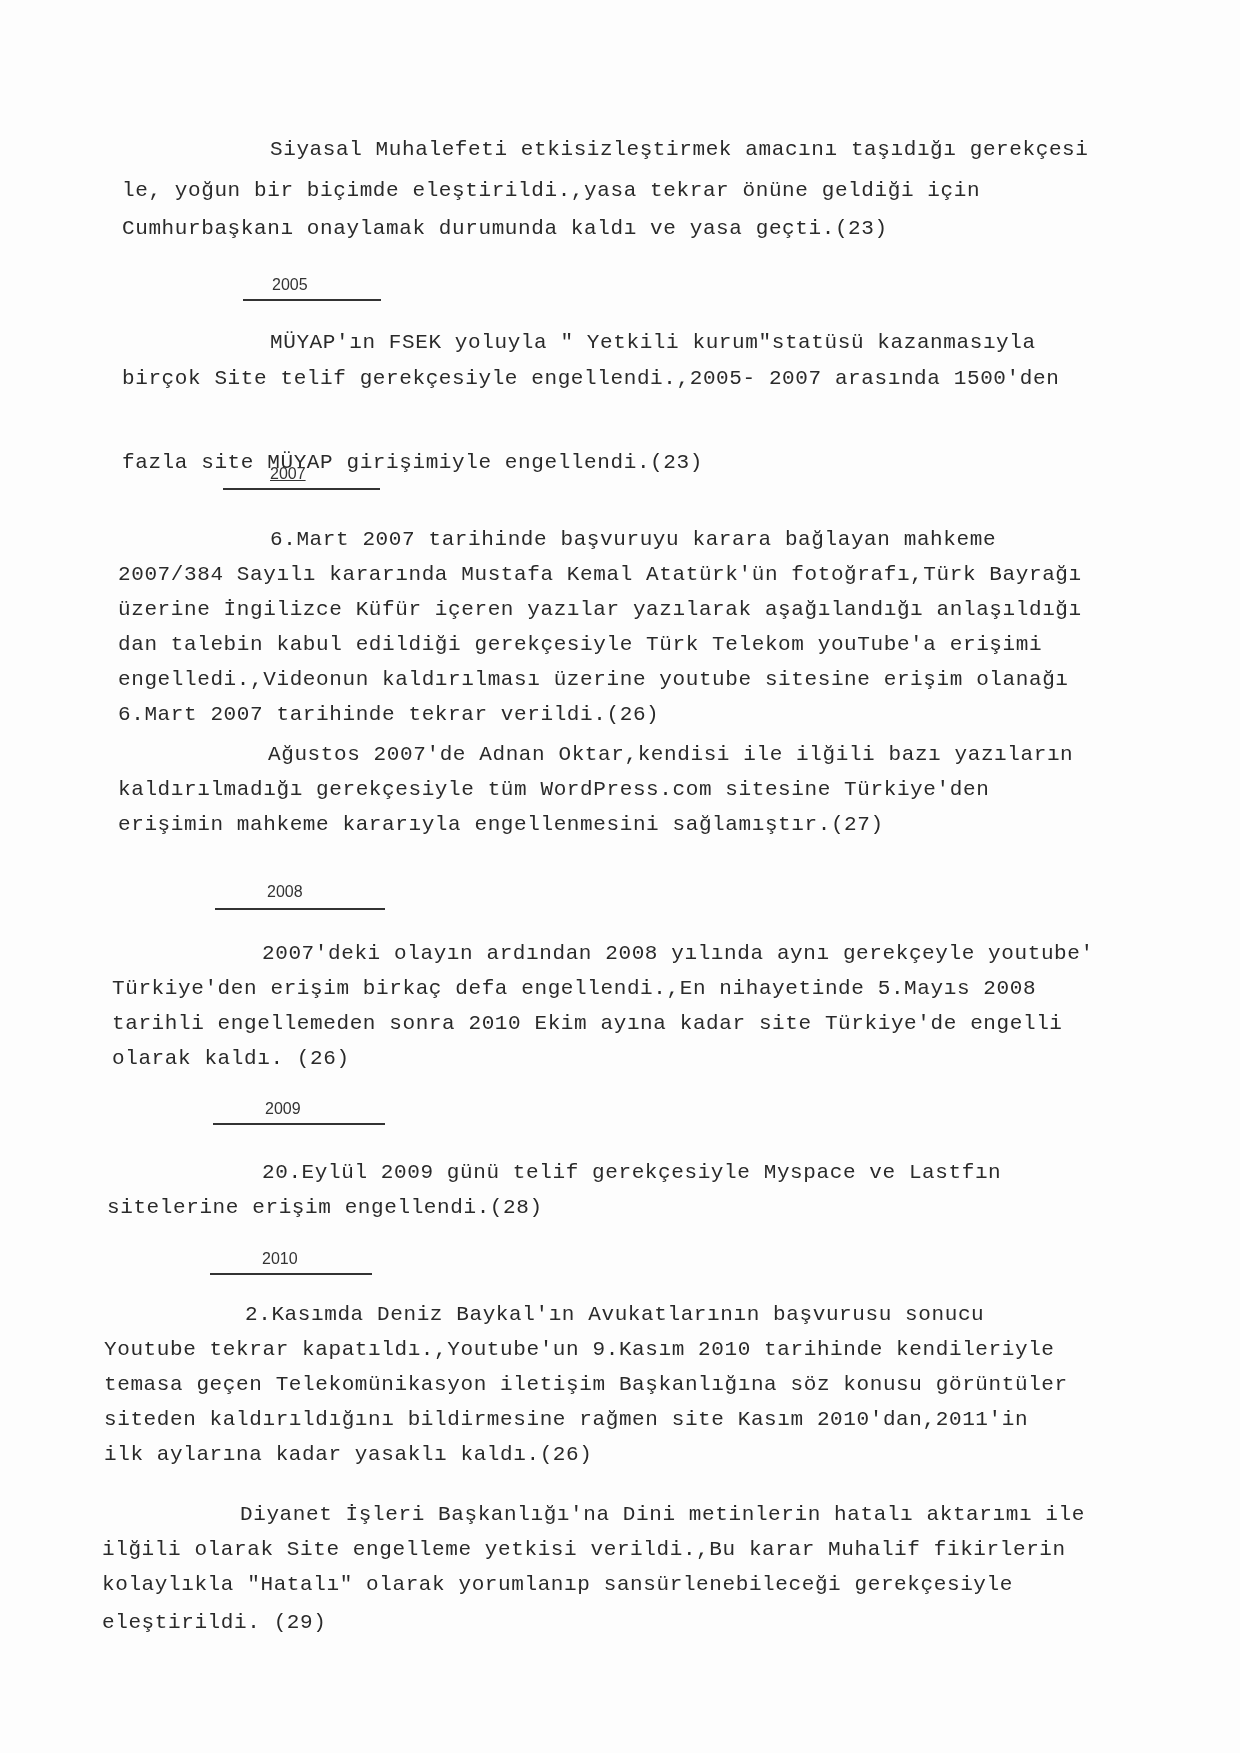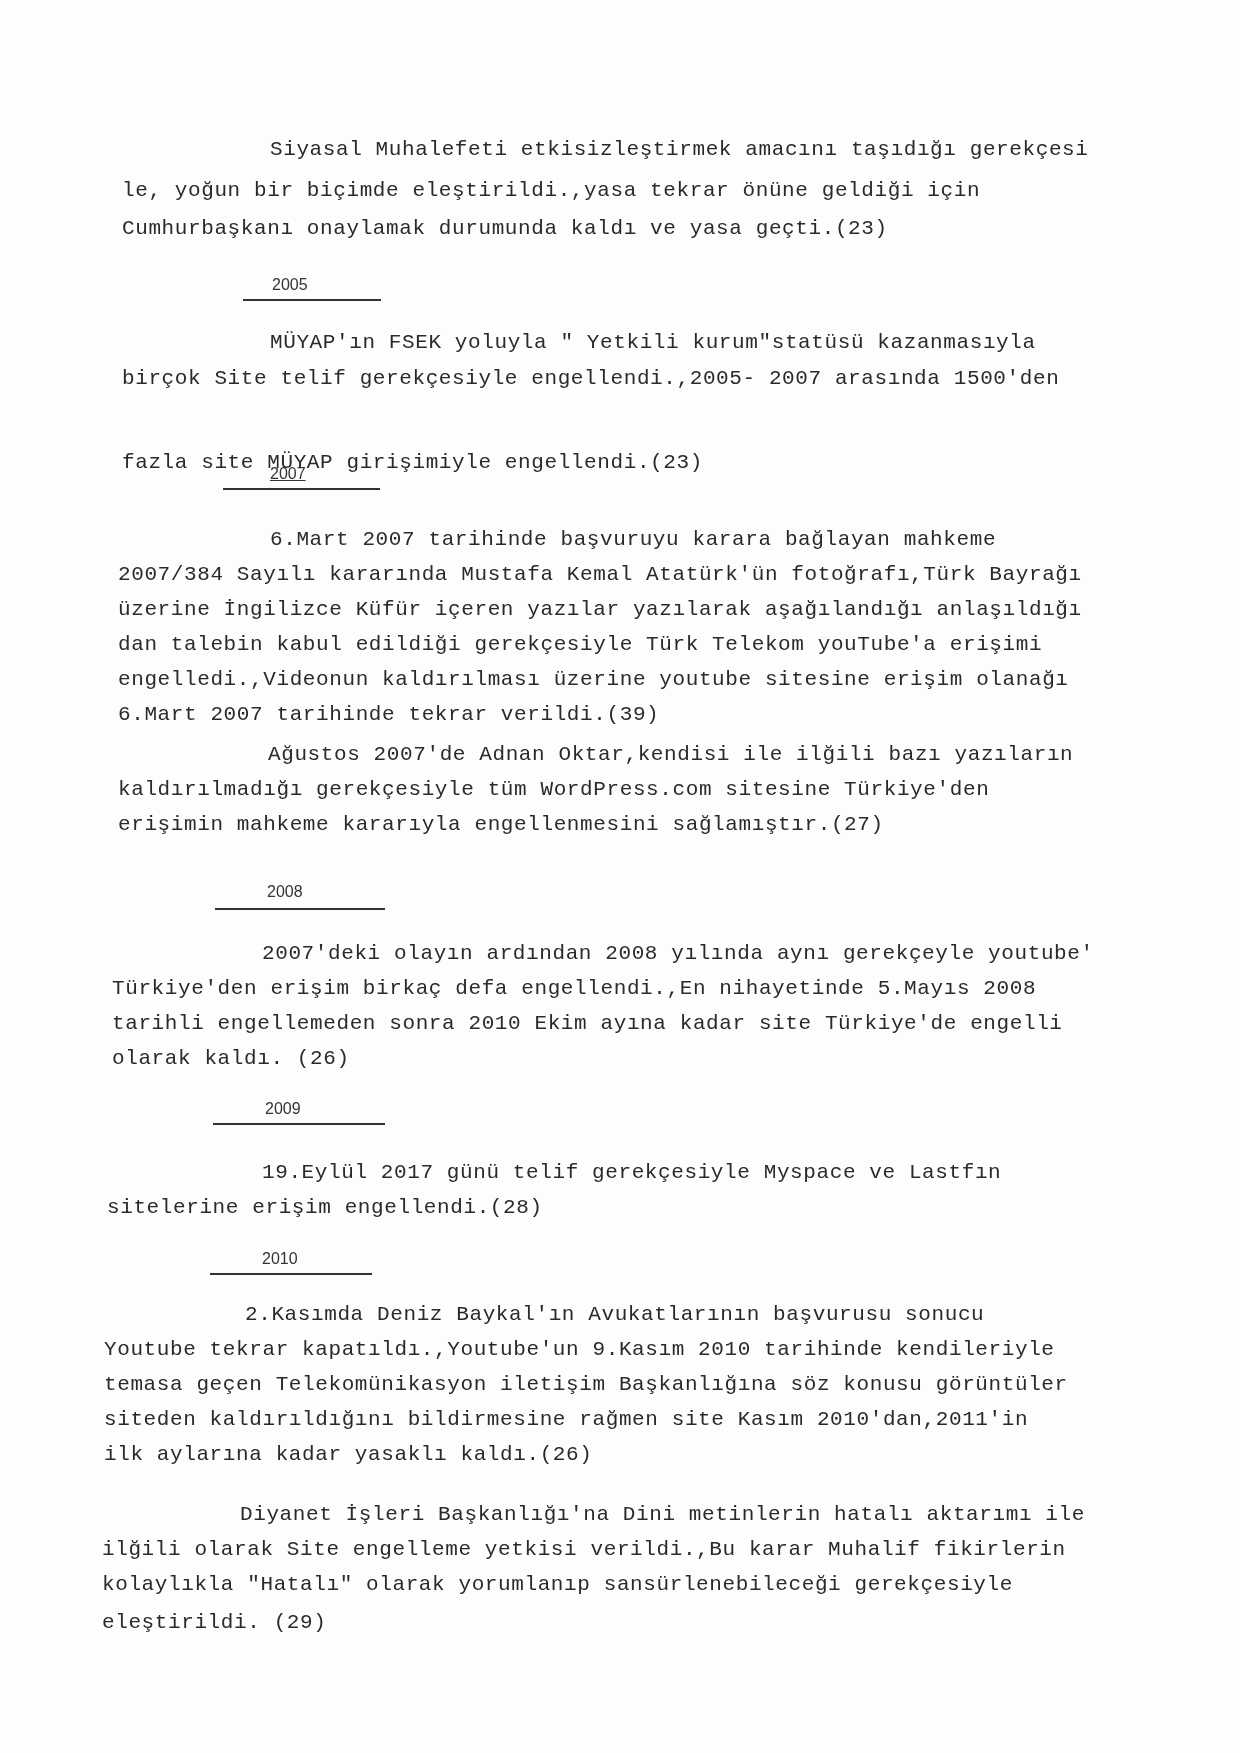--- a/index.html
+++ b/index.html
@@ -47,37 +47,37 @@
       <div class="line" style="left: 122px; top: 402px; margin-top: 48px;">fazla site MÜYAP girişimiyle engellendi.(23)</div>
     </div>
     <div>
       <div class="heading" style="left: 270px; top: 462px; text-decoration: underline;">2007</div>
       <div class="rule" style="left: 223px; top: 488px; width: 157px;"></div>
       <div class="line" style="left: 270px; top: 527px;">6.Mart 2007 tarihinde başvuruyu karara bağlayan mahkeme</div>
       <div class="line" style="left: 118px; top: 562px;">2007/384 Sayılı kararında Mustafa Kemal Atatürk'ün fotoğrafı,Türk Bayrağı</div>
       <div class="line" style="left: 118px; top: 597px;">üzerine İngilizce Küfür içeren yazılar yazılarak aşağılandığı anlaşıldığı</div>
       <div class="line" style="left: 118px; top: 632px;">dan talebin kabul edildiği gerekçesiyle Türk Telekom youTube'a erişimi</div>
       <div class="line" style="left: 118px; top: 667px;">engelledi.,Videonun kaldırılması üzerine youtube sitesine erişim olanağı</div>
-      <div class="line" style="left: 118px; top: 702px;">6.Mart 2007 tarihinde tekrar verildi.(39)</div>
+      <div class="line" style="left: 118px; top: 702px;">6.Mart 2007 tarihinde tekrar verildi.(26)</div>
       <div class="line" style="left: 268px; top: 742px;">Ağustos 2007'de Adnan Oktar,kendisi ile ilğili bazı yazıların</div>
       <div class="line" style="left: 118px; top: 777px; text-align: center;">kaldırılmadığı gerekçesiyle tüm WordPress.com sitesine Türkiye'den</div>
       <div class="line" style="left: 118px; top: 812px;">erişimin mahkeme kararıyla engellenmesini sağlamıştır.(27)</div>
     </div>
     <div>
       <div class="heading" style="left: 267px; top: 880px;">2008</div>
       <div class="rule" style="left: 215px; top: 908px; width: 170px;"></div>
       <div class="line" style="left: 262px; top: 941px;">2007'deki olayın ardından 2008 yılında aynı gerekçeyle youtube'</div>
       <div class="line" style="left: 112px; top: 976px;">Türkiye'den erişim birkaç defa engellendi.,En nihayetinde 5.Mayıs 2008</div>
       <div class="line" style="left: 112px; top: 1011px;">tarihli engellemeden sonra 2010 Ekim ayına kadar site Türkiye'de engelli</div>
       <div class="line" style="left: 112px; top: 1046px;">olarak kaldı. (26)</div>
     </div>
     <div>
       <div class="heading" style="left: 265px; top: 1097px;">2009</div>
       <div class="rule" style="left: 213px; top: 1123px; width: 172px;"></div>
-      <div class="line" style="left: 262px; top: 1160px;">19.Eylül 2017 günü telif gerekçesiyle Myspace ve Lastfın</div>
+      <div class="line" style="left: 262px; top: 1160px;">20.Eylül 2009 günü telif gerekçesiyle Myspace ve Lastfın</div>
       <div class="line" style="left: 107px; top: 1195px;">sitelerine erişim engellendi.(28)</div>
     </div>
     <div>
       <div class="heading" style="left: 262px; top: 1247px;">2010</div>
       <div class="rule" style="left: 210px; top: 1273px; width: 162px;"></div>
       <div class="line" style="left: 245px; top: 1302px;">2.Kasımda Deniz Baykal'ın Avukatlarının başvurusu sonucu</div>
       <div class="line" style="left: 104px; top: 1337px;">Youtube tekrar kapatıldı.,Youtube'un 9.Kasım 2010 tarihinde kendileriyle</div>
       <div class="line" style="left: 104px; top: 1372px; text-align: center;">temasa geçen Telekomünikasyon iletişim Başkanlığına söz konusu görüntüler</div>
       <div class="line" style="left: 104px; top: 1407px;">siteden kaldırıldığını bildirmesine rağmen site Kasım 2010'dan,2011'in</div>
       <div class="line" style="left: 104px; top: 1442px;">ilk aylarına kadar yasaklı kaldı.(26)</div>

